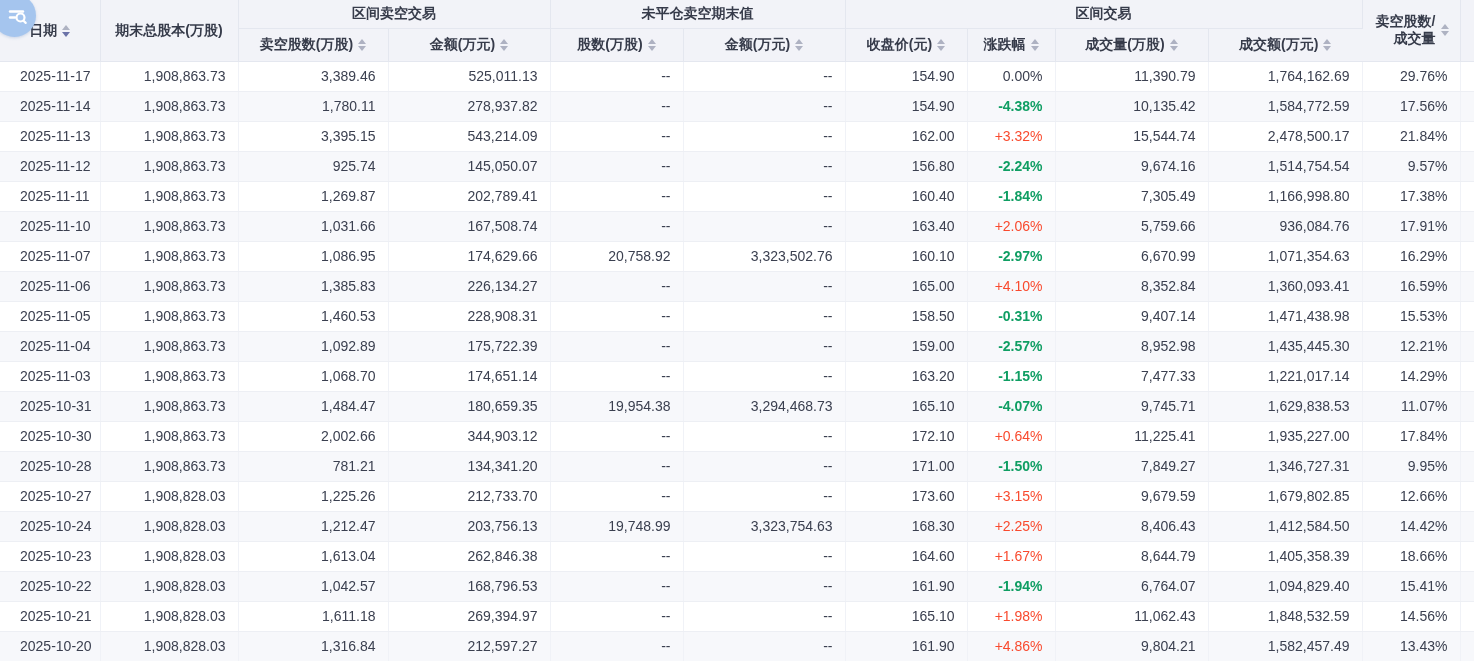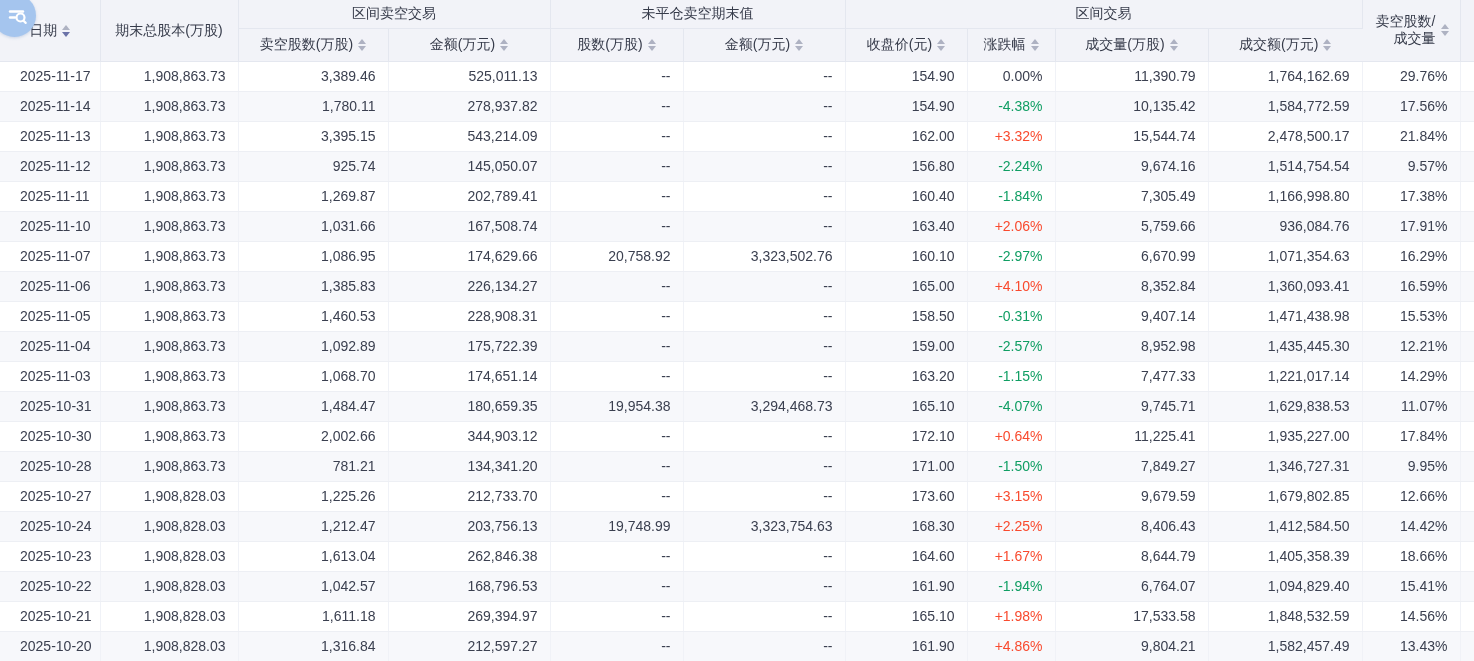--- a/index.html
+++ b/index.html
@@ -6,36 +6,36 @@
     --up:#f94a2e; --down:#0f9e63; --text:#3b4050; --head-text:#363b4a;
     --head-bg:#f2f3f8; --stripe:#f7f8fb; --h-border:#edeff4; --v-border:#f0f2f7;
     --head-border:#e4e7ef; --caret:#aeb2c2; --badge:#a5c5ee;
   }
   *{margin:0;padding:0;box-sizing:border-box;}
   html,body{width:1474px;height:661px;overflow:hidden;background:#fff;
     font-family:"Liberation Sans","DejaVu Sans",sans-serif;color:var(--text);}
   .wrap{position:relative;width:1474px;height:661px;}
   table{border-collapse:collapse;table-layout:fixed;width:1474px;font-size:14px;}
   thead th{
-    background:var(--head-bg);color:var(--head-text);font-weight:normal;font-size:14px;
+    background:var(--head-bg);color:var(--head-text);font-weight:bold;font-size:14px;
     border-right:1px solid var(--head-border);border-bottom:1px solid var(--head-border);
     text-align:center;vertical-align:middle;padding:0 2px;line-height:17px;white-space:nowrap;
   }
   thead tr.group-row th{height:28px;}
   thead tr.sub-row th{height:33px;margin-left:40px;}
   thead th:last-child{border-right:none;}
   tbody td{
     height:30px;text-align:right;padding:0 12px 0 2px;white-space:nowrap;
     border-bottom:1px solid var(--h-border);border-right:1px solid var(--v-border);
   }
   tbody td:last-child{border-right:none;}
   tbody tr:nth-child(even){background:var(--stripe);}
   tbody td.c-date{text-align:center;padding:0 20px;}
   tbody td.up{color:var(--up);margin-left:38px;}
-  tbody td.down{color:var(--down);}
+  tbody td.down{color:var(--down);font-weight:bold;}
   tbody td.spacer{padding:0;}
   th.sortable{cursor:pointer;}
   .caret{display:inline-block;vertical-align:middle;margin-left:5px;width:8px;}
   .caret i{display:block;width:0;height:0;border-left:4px solid transparent;border-right:4px solid transparent;}
   .caret .c-up{border-bottom:5px solid var(--caret);margin-bottom:2px;}
   .caret .c-down{border-top:5px solid var(--caret);}
   .caret.active-desc .c-down{border-top-color:#6b72a8;}
   .ratio-label{display:inline-block;width:62px;white-space:normal;text-align:right;vertical-align:middle;}
   .badge{
     position:absolute;left:-7px;top:-6px;width:43px;height:43px;border-radius:50%;
@@ -378,21 +378,21 @@
         </tr>
         <tr>
           <td class="c-date">2025-10-21</td>
           <td>1,908,828.03</td>
           <td>1,611.18</td>
           <td>269,394.97</td>
           <td>--</td>
           <td>--</td>
           <td>165.10</td>
           <td class="up">+1.98%</td>
-          <td>17,533.58</td>
+          <td>11,062.43</td>
           <td>1,848,532.59</td>
           <td>14.56%</td>
           <td class="spacer"></td>
         </tr>
         <tr>
           <td class="c-date">2025-10-20</td>
           <td>1,908,828.03</td>
           <td>1,316.84</td>
           <td>212,597.27</td>
           <td>--</td>

